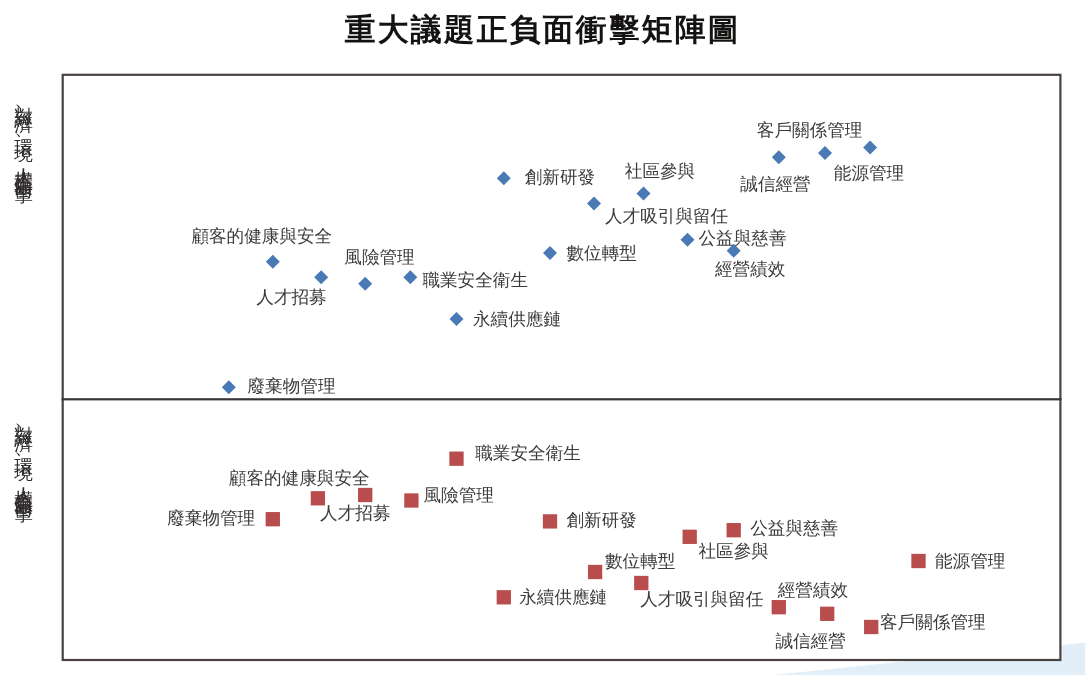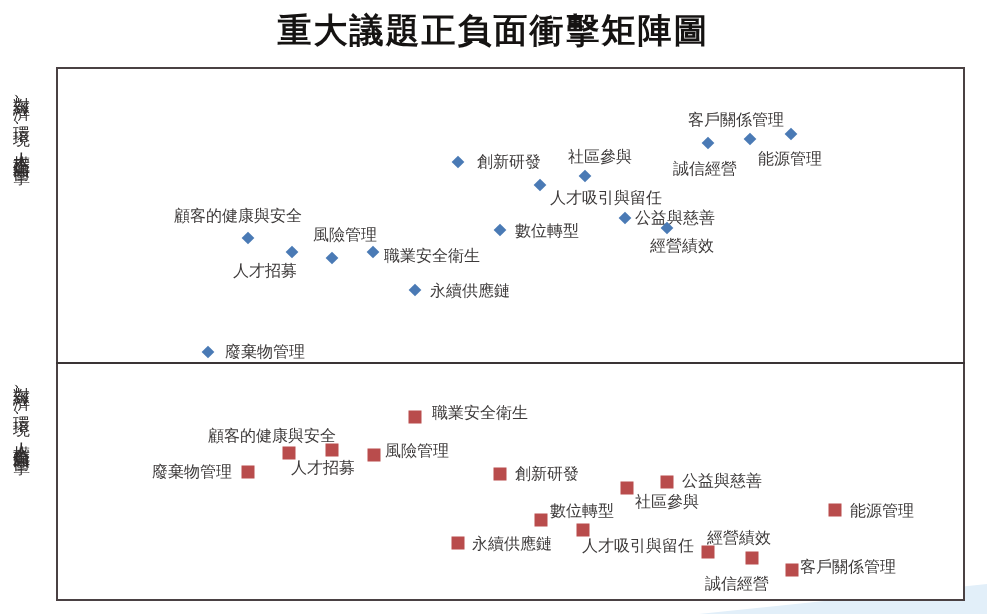--- a/index.html
+++ b/index.html
@@ -2,21 +2,21 @@
 <html><head>
 <meta charset="utf-8">
 <style>
   html,body{margin:0;padding:0;background:#ffffff;}
   #canvas{
     position:relative;width:987px;height:614px;background:#ffffff;
     font-family:"Liberation Sans","DejaVu Sans",sans-serif;overflow:hidden;
   }
   .chart-title{
     position:absolute;left:0;top:8px;width:987px;text-align:center;
-    font-size:34px;font-weight:bold;color:#151312;letter-spacing:2px;
+    font-size:28px;font-weight:bold;color:#151312;letter-spacing:2px;
   }
   .plot-box{
     position:absolute;left:56px;top:67px;width:909px;height:534px;
     border:2px solid #4a4143;background:#ffffff;box-sizing:border-box;
   }
   .panel-divider{
     position:absolute;left:56px;top:362px;width:909px;height:0;
     border-top:2px solid #3a3435;
   }
   .axis-label{

